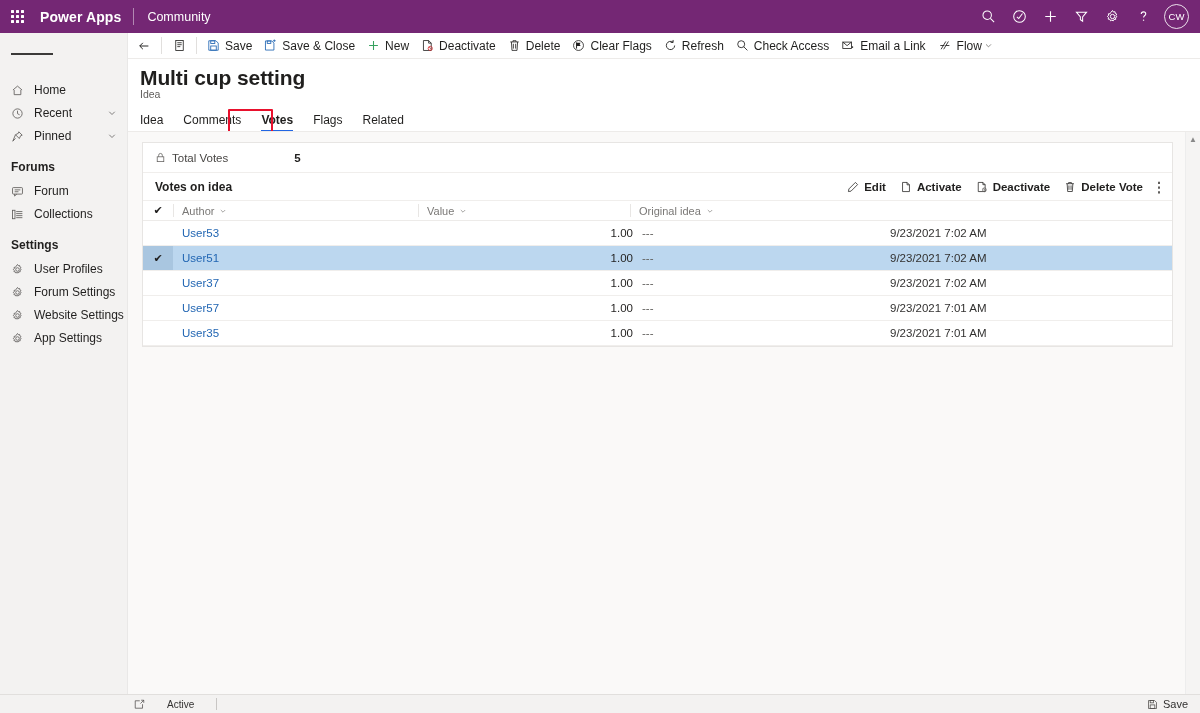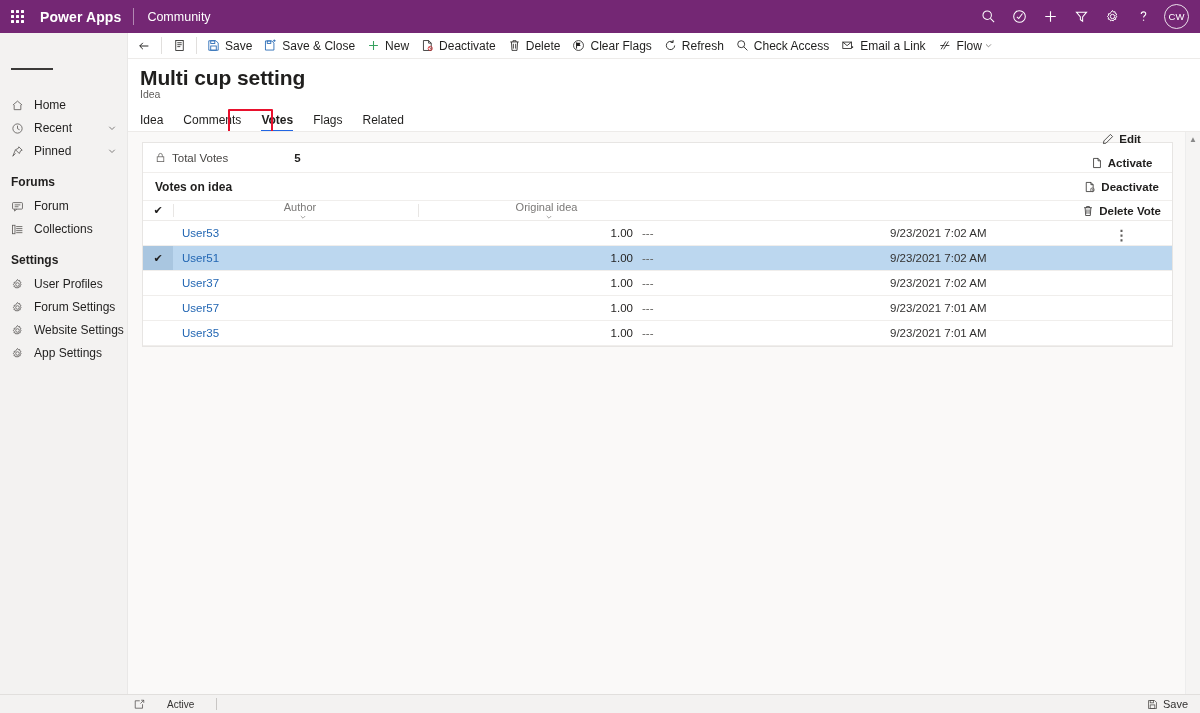--- a/index.html
+++ b/index.html
@@ -55,21 +55,21 @@
   }
 
   
   .shell { display:flex; width:1200px; height: 680px; }
 
   
   .sidenav {
     width: 128px; height: 680px;
     background: #f3f2f1;
     border-right: 1px solid #e9e8e7;
-    padding-top: 16px;
+    padding-top: 1px;
     flex: 0 0 128px;
   }
   .hamburger {
     height: 26px; display:flex; align-items:center; padding-left: 11px; margin-top: 7px; cursor:pointer;
   }
   .hamburger span { display:block; width:14px; height:1.2px; background:#3b3a39; margin:1.8px 0; }
   .nav-item {
     height: 22px; display:flex; align-items:center;
     padding-left: 11px; cursor:pointer; position:relative;
     margin-bottom: 1px;
@@ -144,21 +144,21 @@
   .totals-lock { display:flex; align-items:center; color:#605e5c; margin-right:6px; }
   .totals-label { font-size: 11.5px; color:#484644; }
   .totals-value { font-size: 11.5px; color:#201f1e; font-weight: bold; margin-left: 66px; }
 
   .subgrid-head {
     height: 28px; display:flex; align-items:center; padding: 0 4px 0 12px;
     border-bottom: 1px solid #f0eeec;
     font-weight: bold;
   }
   .subgrid-title { font-size: 12px; color:#201f1e; }
-  .subgrid-cmds { margin-left:auto; display:flex; align-items:center;flex-direction:column; }
+  .subgrid-cmds { margin-left:auto; display:flex; align-items:center; }
   .sgcmd {
     display:flex; align-items:center; height:24px; padding: 0 7px; cursor:pointer;
     font-size: 11.5px; color:#201f1e; white-space:nowrap;
   }
   .sgcmd .ci { display:flex; align-items:center; margin-right:5px; }
   .sgcmd-more { width: 18px; padding:0; justify-content:center; color:#605e5c; font-size:14px; }
 
   
   .grid { width:100%; }
   .grow {
@@ -167,21 +167,21 @@
   }
   .ghead { height: 20px; border-bottom: 1px solid #edebe9; }
   .gcheck {
     width: 30px; flex: 0 0 30px; display:flex; align-items:center; justify-content:center;
     height:100%; cursor:pointer;
   }
   .gcell { padding-left: 9px; position:relative; height:100%; display:flex; align-items:center; }
   .gcell.sepline:before {
     content:""; position:absolute; left:0; top:3px; bottom:3px; width:1px; background:#e8e6e4;
   }
-  .ghead .gcell { color:#7a7876; font-size: 11px; flex-direction: column; }
+  .ghead .gcell { color:#7a7876; font-size: 11px; }
   .col-author { flex: 0 0 245px; }
   .col-value  { flex: 0 0 212px; }
   .col-orig   { flex: 0 0 248px; }
   .col-created{ flex: 1 1 auto; }
   .hdr-caret { margin-left:5px; display:flex; align-items:center; color:#8a8886; }
   .sort-arrow { margin-left: 6px; color:#605e5c; font-size: 11px; }
   .link { color:#2266b3; cursor:pointer; }
   .num { width: 206px; text-align: right; color:#201f1e; }
   .dim { color:#605e5c; }
   .grow.sel { background:#bcd7ef; }
@@ -601,20 +601,28 @@
         </div>
 
         <div class="grid">
 
           <div class="grow ghead">
             <div class="gcheck">
               <span class="chk">✔</span>
             </div>
             <div class="gcell col-author sepline">
               <span>Author</span>
+              <span class="hdr-caret">
+                <svg width="8" height="8" viewBox="0 0 16 16" fill="none" stroke="#8a8886" stroke-width="1.5">
+                  <path d="M3.6 6 L8 10.4 L12.4 6"></path>
+                  </svg>
+              </span>
+            </div>
+            <div class="gcell col-value sepline">
+              <span>Value</span>
               <span class="hdr-caret">
                 <svg width="8" height="8" viewBox="0 0 16 16" fill="none" stroke="#8a8886" stroke-width="1.5">
                   <path d="M3.6 6 L8 10.4 L12.4 6"></path>
                   </svg>
               </span>
             </div>
             <div class="gcell col-orig sepline">
               <span>Original idea</span>
               <span class="hdr-caret">
                 <svg width="8" height="8" viewBox="0 0 16 16" fill="none" stroke="#8a8886" stroke-width="1.5">

